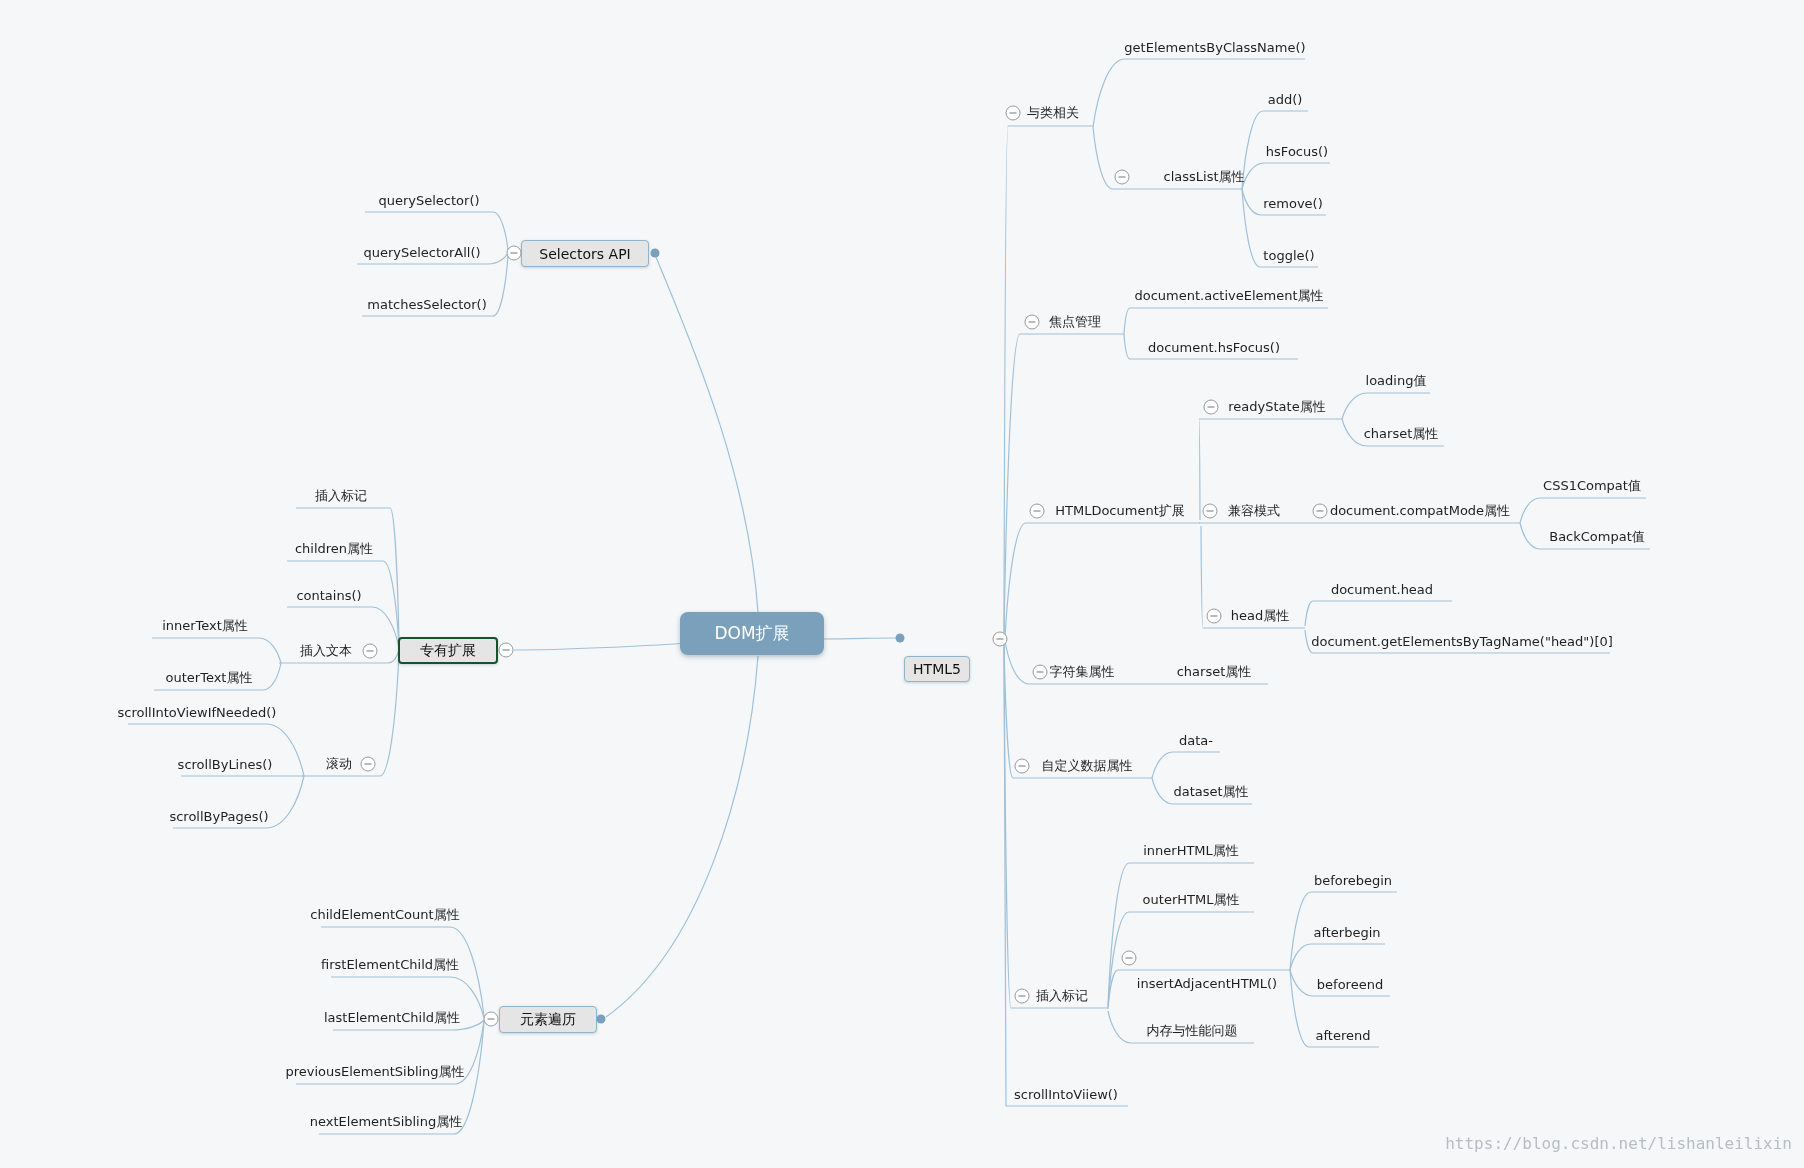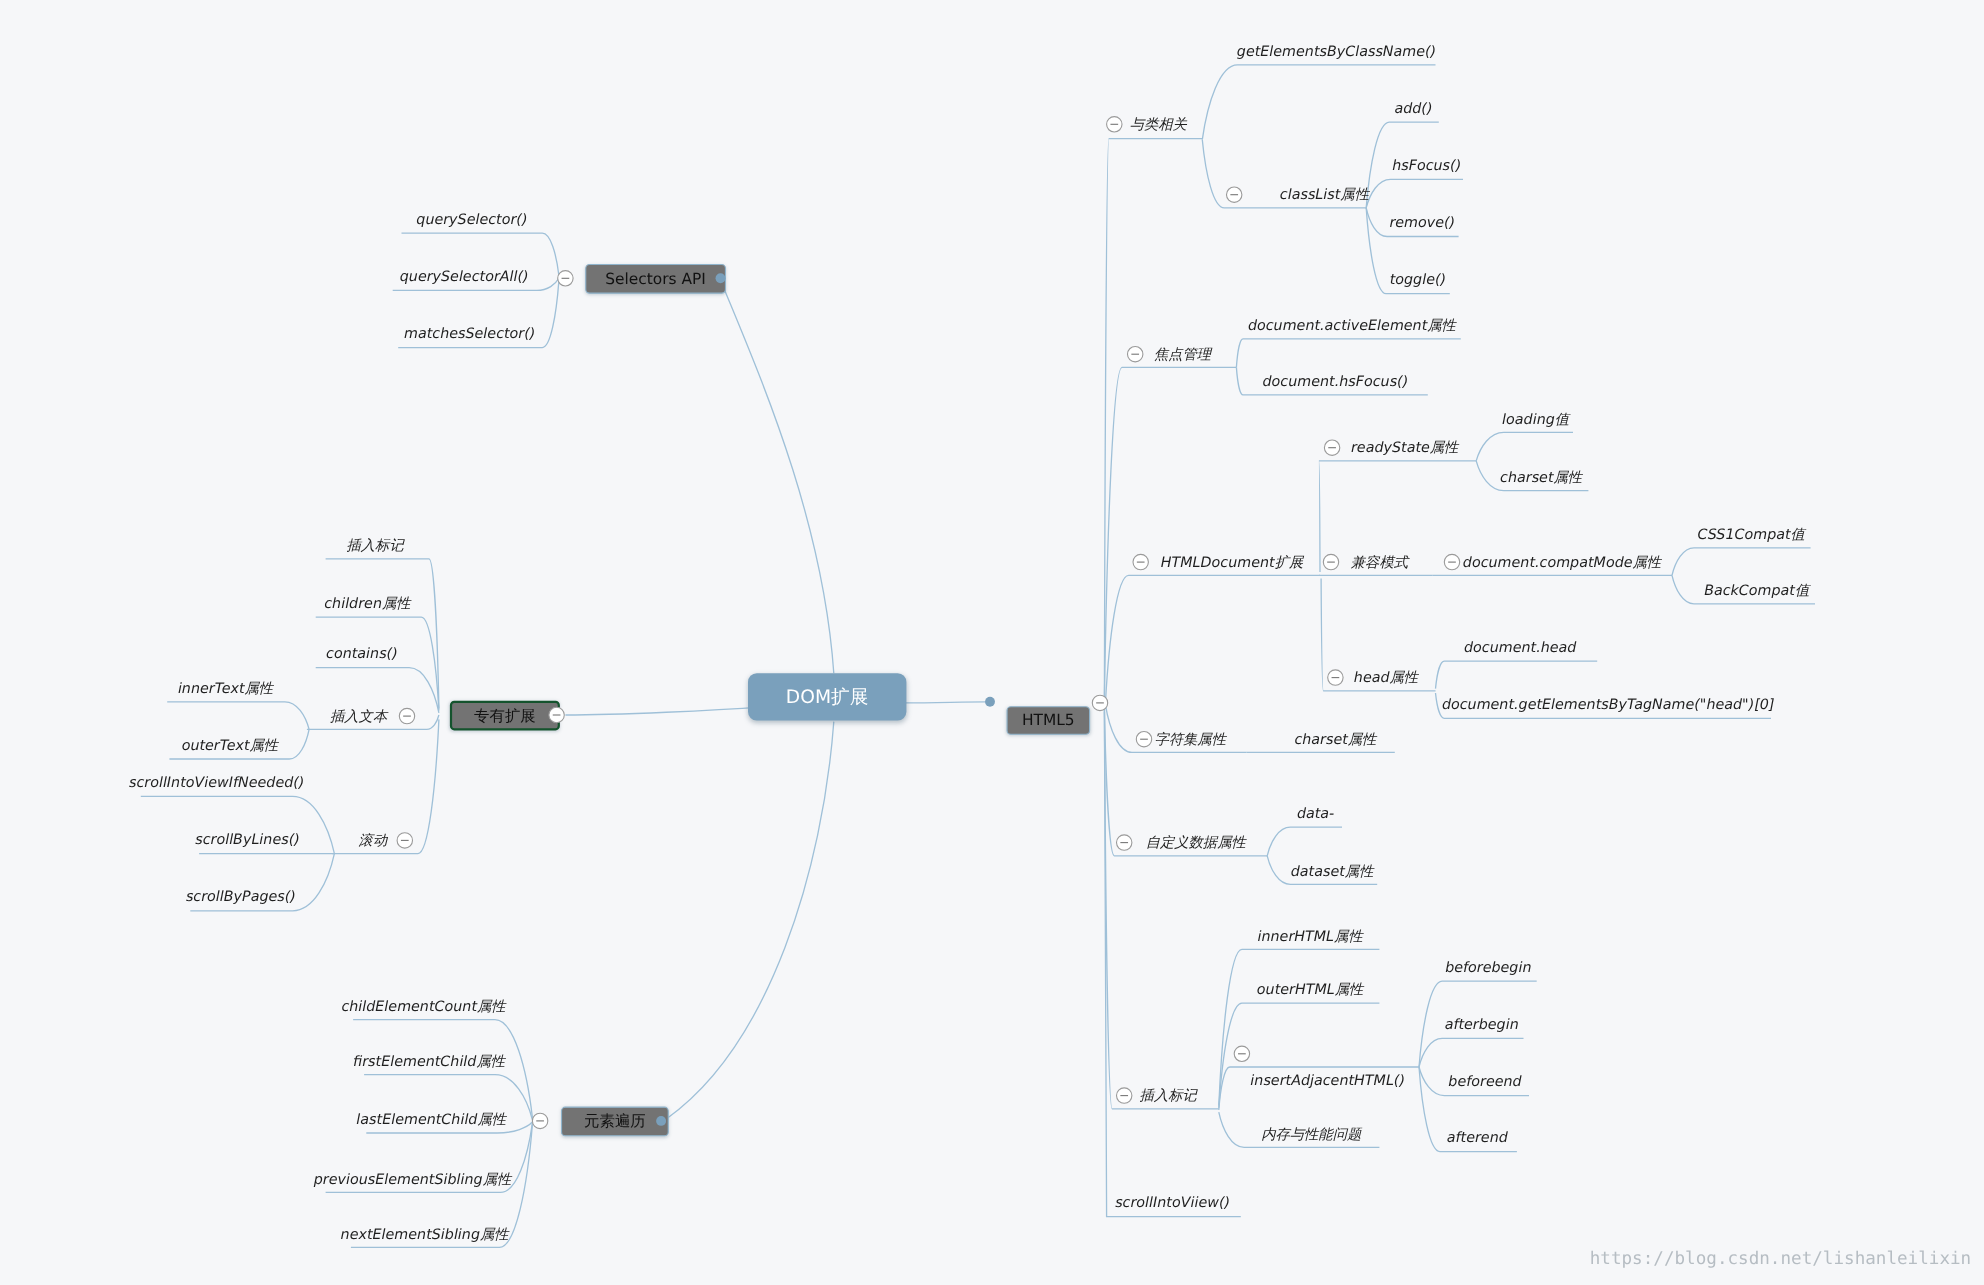--- a/index.html
+++ b/index.html
@@ -2,24 +2,24 @@
 <html><head>
 <meta charset="utf-8">
 <title>DOM扩展 Mind Map</title>
 <style>
   * { margin:0; padding:0; box-sizing:border-box; }
   html,body { width:1804px; height:1168px; }
   body { font-family:"DejaVu Sans","Liberation Sans",sans-serif; background:#f6f7f9; position:relative; overflow:hidden; }
   #canvas { position:absolute; left:0; top:0; width:1804px; height:1168px; }
   #edges { position:absolute; left:0; top:0; }
   #edges path { fill:none; stroke:#9fc0d8; stroke-width:1.2px; }
-  .leaf { position:absolute; transform:translate(-50%,-50%); font-size:13px; color:#1f1f1f; white-space:nowrap;font-style:italic; }
+  .leaf { position:absolute; transform:translate(-50%,-50%); font-size:13px; color:#1f1f1f; white-space:nowrap; }
   .boxnode { position:absolute; display:flex; align-items:center; justify-content:center;
-             background:#737373; border:1px solid #8fb4cc; border-radius:4px; font-size:14px;
-             color:#111; box-shadow:0 1px 3px rgba(60,90,110,.25); white-space:nowrap;margin-left:11px; }
+             background:#e5e5e5; border:1px solid #8fb4cc; border-radius:4px; font-size:14px;
+             color:#111; box-shadow:0 1px 3px rgba(60,90,110,.25); white-space:nowrap; }
   .boxnode.dark { border:2px solid #14532d; }
   .center { position:absolute; display:flex; align-items:center; justify-content:center;
             background:#7aa0bc; border-radius:8px; color:#fff; font-size:17px;
             box-shadow:0 2px 5px rgba(60,90,110,.35); white-space:nowrap; }
   .cicon { position:absolute; width:15px; height:15px; transform:translate(-50%,-50%);
            border:1px solid #9a9a9a; border-radius:50%; background:#fff; }
   .cicon::after { content:""; position:absolute; left:3px; right:3px; top:6px; border-top:1px solid #777; }
   .dot { position:absolute; width:9px; height:9px; transform:translate(-50%,-50%);
          border-radius:50%; background:#7aa0bc; }
   .watermark { position:absolute; right:12px; top:1134px; font-family:"DejaVu Sans Mono","Liberation Mono",monospace;
@@ -87,21 +87,21 @@
       <path d="M 758 612 C 748 470 690 340 656 257"></path>
       <path d="M 702 642 C 650 646 560 650 514 650"></path>
       <path d="M 758 656 C 748 790 700 950 606 1017"></path>
       <path d="M 822 639 C 850 639 875 638 896 638"></path>
     </svg>
 
   <div class="center" style="left:680px;top:612px;width:144px;height:43px">DOM扩展</div>
   <div class="boxnode" style="left:521px;top:240px;width:128px;height:27px">Selectors API</div>
   <div class="boxnode dark" style="left:398px;top:637px;width:100px;height:27px">专有扩展</div>
   <div class="boxnode" style="left:499px;top:1006px;width:98px;height:27px">元素遍历</div>
-  <div class="boxnode" style="left:904px;top:642px;width:76px;height:26px">HTML5</div>
+  <div class="boxnode" style="left:904px;top:656px;width:66px;height:26px">HTML5</div>
 
   <span class="leaf" style="left:429px;top:200px">querySelector()</span>
   <span class="leaf" style="left:422px;top:252px">querySelectorAll()</span>
   <span class="leaf" style="left:427px;top:304px">matchesSelector()</span>
 
   <span class="leaf" style="left:341px;top:496px">插入标记</span>
   <span class="leaf" style="left:334px;top:549px">children属性</span>
   <span class="leaf" style="left:329px;top:595px">contains()</span>
   <span class="leaf" style="left:326px;top:651px">插入文本</span>
   <span class="leaf" style="left:205px;top:626px">innerText属性</span>

